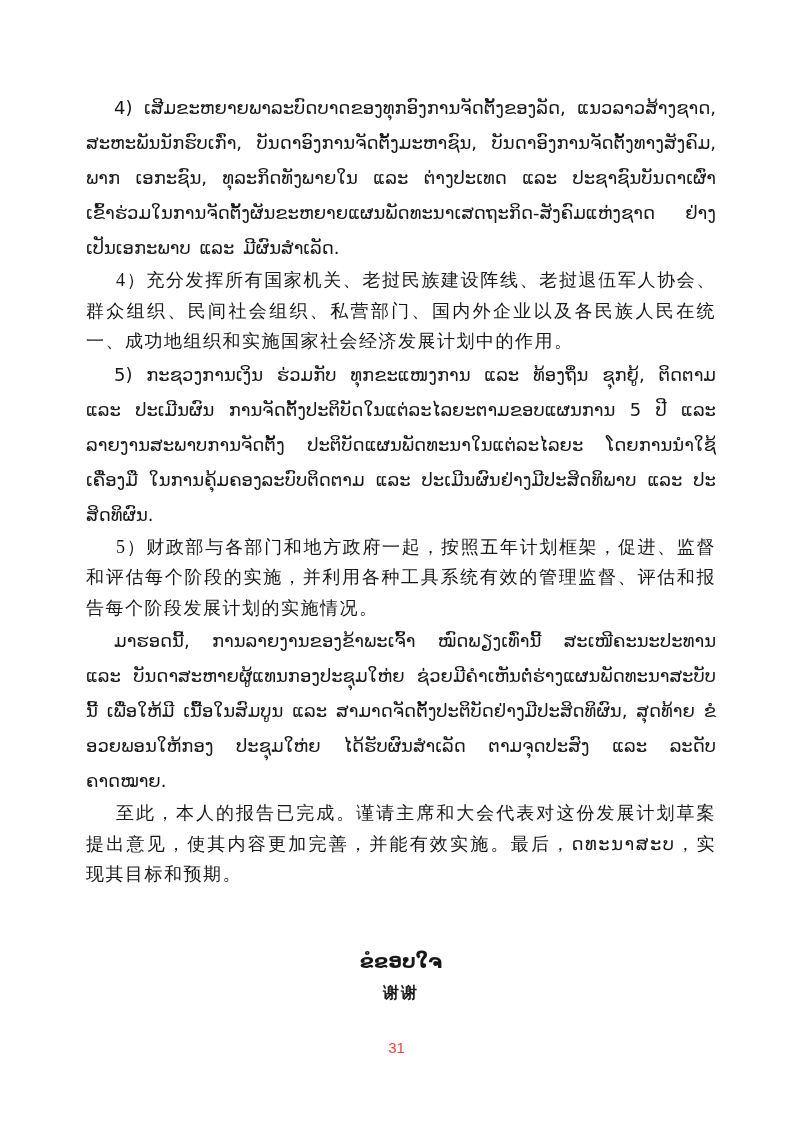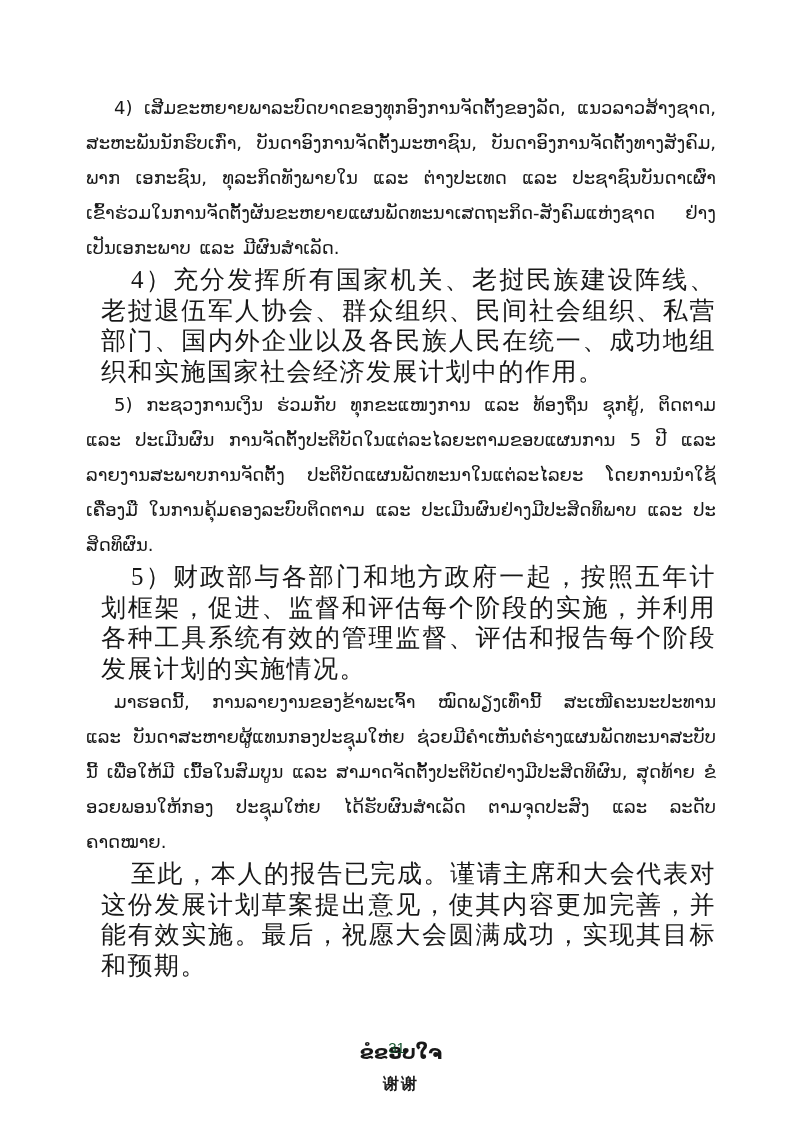--- a/index.html
+++ b/index.html
@@ -27,25 +27,24 @@
   }
   .para-lo {
     font-family: "DejaVu Sans", sans-serif;
     font-size: 18px;
     line-height: 35px;
     text-indent: 28px;
     word-spacing: 3px;
   }
   .para-zh {
     font-family: "Liberation Serif", "DejaVu Serif", serif;
-    font-size: 25px;
+    font-size: 18px;
     line-height: 30.5px;
     text-indent: 30px;
     letter-spacing: 1.5px;
-    margin-left: 15px;
   }
   .closing {
     margin-top: 56px;
     text-align: center;
   }
   .closing-lo {
     font-family: "DejaVu Sans", sans-serif;
     font-weight: bold;
     font-size: 19px;
     line-height: 30px;
@@ -58,34 +57,34 @@
     letter-spacing: 2px;
   }
   .page-number {
     position: absolute;
     left: 0;
     right: 0;
     bottom: 66px;
     text-align: center;
     font-family: "Liberation Sans", "DejaVu Sans", sans-serif;
     font-size: 15px;
-    color: #14532d;
+    color: #ef4444;
   }
 </style>
 </head>
 <body>
 
 <div class="page">
   <div class="content">
     <p class="para para-lo">4) ເສີມຂະຫຍາຍພາລະບົດບາດຂອງທຸກອົງການຈັດຕັ້ງຂອງລັດ, ແນວລາວສ້າງຊາດ, ສະຫະພັນນັກຮົບເກົ່າ, ບັນດາອົງການຈັດຕັ້ງມະຫາຊົນ, ບັນດາອົງການຈັດຕັ້ງທາງສັງຄົມ, ພາກ ເອກະຊົນ, ທຸລະກິດທັງພາຍໃນ ແລະ ຕ່າງປະເທດ ແລະ ປະຊາຊົນບັນດາເຜົ່າ ເຂົ້າຮ່ວມໃນການຈັດຕັ້ງຜັນຂະຫຍາຍແຜນພັດທະນາເສດຖະກິດ-ສັງຄົມແຫ່ງຊາດ ຢ່າງເປັນເອກະພາບ ແລະ ມີຜົນສໍາເລັດ.</p>
     <p class="para para-zh">4）充分发挥所有国家机关、老挝民族建设阵线、老挝退伍军人协会、群众组织、民间社会组织、私营部门、国内外企业以及各民族人民在统一、成功地组织和实施国家社会经济发展计划中的作用。</p>
     <p class="para para-lo">5) ກະຊວງການເງິນ ຮ່ວມກັບ ທຸກຂະແໜງການ ແລະ ທ້ອງຖິ່ນ ຊຸກຍູ້, ຕິດຕາມ ແລະ ປະເມີນຜົນ ການຈັດຕັ້ງປະຕິບັດໃນແຕ່ລະໄລຍະຕາມຂອບແຜນການ 5 ປີ ແລະ ລາຍງານສະພາບການຈັດຕັ້ງ ປະຕິບັດແຜນພັດທະນາໃນແຕ່ລະໄລຍະ ໂດຍການນໍາໃຊ້ເຄື່ອງມື ໃນການຄຸ້ມຄອງລະບົບຕິດຕາມ ແລະ ປະເມີນຜົນຢ່າງມີປະສິດທິພາບ ແລະ ປະສິດທິຜົນ.</p>
     <p class="para para-zh">5）财政部与各部门和地方政府一起，按照五年计划框架，促进、监督和评估每个阶段的实施，并利用各种工具系统有效的管理监督、评估和报告每个阶段发展计划的实施情况。</p>
     <p class="para para-lo">ມາຮອດນີ້, ການລາຍງານຂອງຂ້າພະເຈົ້າ ໝົດພຽງເທົ່ານີ້ ສະເໜີຄະນະປະທານ ແລະ ບັນດາສະຫາຍຜູ້ແທນກອງປະຊຸມໃຫ່ຍ ຊ່ວຍມີຄໍາເຫັນຕໍ່ຮ່າງແຜນພັດທະນາສະບັບນີ້ ເພື່ອໃຫ້ມີ ເນື້ອໃນສົມບູນ ແລະ ສາມາດຈັດຕັ້ງປະຕິບັດຢ່າງມີປະສິດທິຜົນ, ສຸດທ້າຍ ຂໍອວຍພອນໃຫ້ກອງ ປະຊຸມໃຫ່ຍ ໄດ້ຮັບຜົນສໍາເລັດ ຕາມຈຸດປະສົງ ແລະ ລະດັບຄາດໝາຍ.</p>
-    <p class="para para-zh">至此，本人的报告已完成。谨请主席和大会代表对这份发展计划草案提出意见，使其内容更加完善，并能有效实施。最后，祝愿大会圆满成功，实现其目标和预期。</p>
+    <p class="para para-zh">至此，本人的报告已完成。谨请主席和大会代表对这份发展计划草案提出意见，使其内容更加完善，并能有效实施。最后，ດທະນາສະບ，实现其目标和预期。</p>
 
     <div class="closing">
       <div class="closing-lo">ຂໍຂອບໃຈ</div>
       <div class="closing-zh">谢谢</div>
     </div>
   </div>
 
   <div class="page-number">31</div>
 </div>
 

